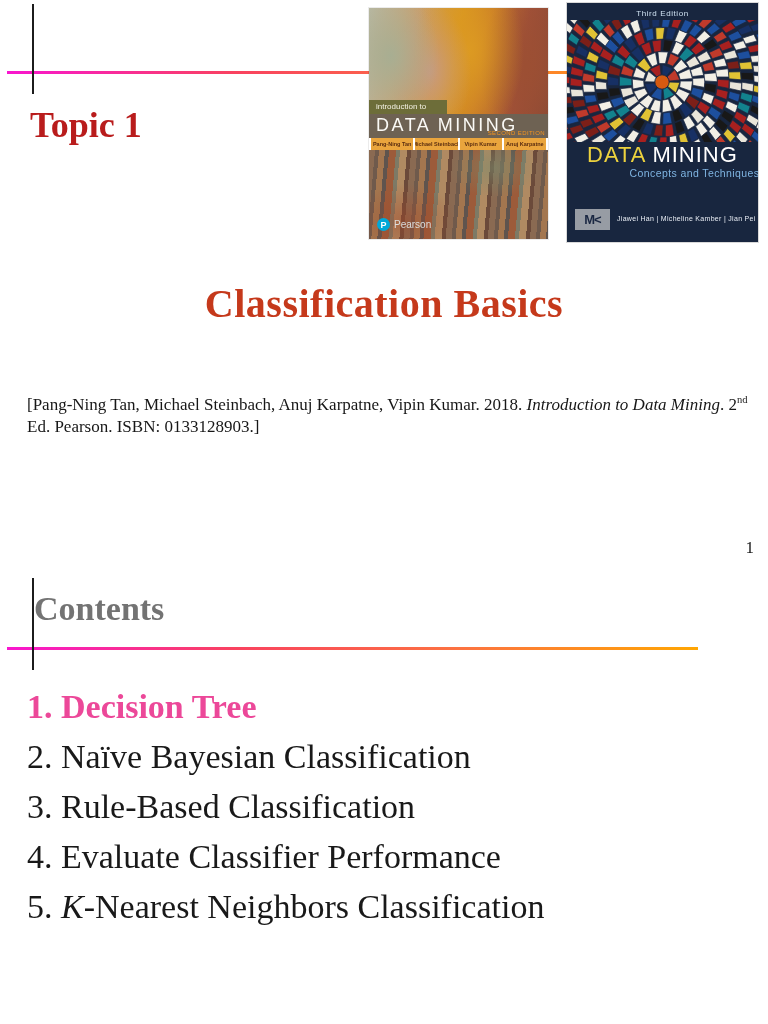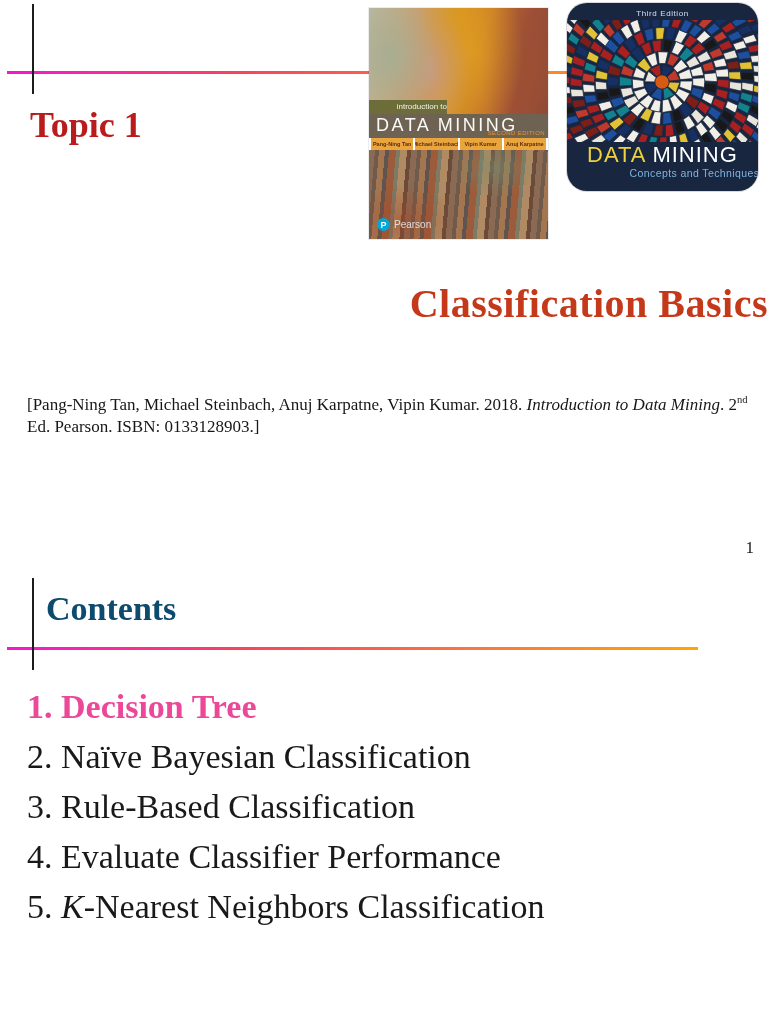--- a/index.html
+++ b/index.html
@@ -19,21 +19,21 @@
 
   .citations{position:absolute;left:27px;top:394px;width:722px;font-size:17px;line-height:1.32;color:#171717;}
   .citations p{margin:0 0 14px 0;}
   .citations .it{font-style:italic;}
   .citations sup{font-size:.62em;vertical-align:super;line-height:0;}
 
   .pagenum{position:absolute;right:14px;top:538px;font-size:17px;color:#171717;}
 
   
   .book1{position:absolute;left:369px;top:8px;width:179px;height:231px;z-index:1;overflow:hidden;
-         font-family:"Liberation Sans","DejaVu Sans",sans-serif;box-shadow:0 0 0 1px rgba(0,0,0,.08);text-align:right;}
+         font-family:"Liberation Sans","DejaVu Sans",sans-serif;box-shadow:0 0 0 1px rgba(0,0,0,.08);}
   .b1-top{position:absolute;left:0;top:0;width:179px;height:106px;
     background:
       radial-gradient(70px 95px at 12% 45%, #a8ae92 0%, rgba(168,174,146,0) 70%),
       radial-gradient(55px 90px at 34% 60%, #c89a7e 0%, rgba(200,154,126,0) 75%),
       radial-gradient(70px 115px at 56% 40%, #dc9a22 0%, rgba(220,154,34,0) 78%),
       radial-gradient(60px 100px at 88% 55%, #9c4f33 0%, rgba(156,79,51,0) 78%),
       linear-gradient(100deg,#b9b9a4 0%,#c9a06e 25%,#d8951f 48%,#c97a28 62%,#a05038 82%,#8a4a35 100%);}
   .b1-tab{position:absolute;left:0;top:92px;width:78px;height:14px;background:#6d6d39;
           color:#f4f2e4;font-size:8px;line-height:14px;padding-left:7px;box-sizing:border-box;}
   .b1-band{position:absolute;left:0;top:106px;width:179px;height:24px;background:#6e6253;}
@@ -46,34 +46,34 @@
     background:
       radial-gradient(60px 40px at 70% 20%, rgba(120,140,110,.55) 0%, rgba(120,140,110,0) 75%),
       radial-gradient(70px 50px at 20% 80%, rgba(160,70,40,.5) 0%, rgba(160,70,40,0) 75%),
       repeating-linear-gradient(95deg,#8a6a52 0 6px,#6f5a4c 6px 10px,#a3764f 10px 16px,#5f544e 16px 20px,#9c5b3a 20px 27px,#7d7a66 27px 31px,#b08a62 31px 38px,#6b4a3a 38px 42px);}
   .b1-pearson{position:absolute;left:8px;top:210px;display:flex;align-items:center;gap:4px;}
   .b1-pcircle{width:13px;height:13px;border-radius:50%;background:#00a8d8;color:#fff;
               font-size:9px;font-weight:bold;display:flex;align-items:center;justify-content:center;}
   .b1-pname{font-size:10px;color:#e6f2f6;opacity:.85;}
 
   
-  .book2{position:absolute;left:567px;top:3px;width:191px;height:188px;background:#18263f;z-index:1;overflow:hidden;
-         font-family:"Liberation Sans","DejaVu Sans",sans-serif;box-shadow:0 0 0 1px rgba(0,0,0,.15);border-radius:20px;}
+  .book2{position:absolute;left:567px;top:3px;width:191px;height:239px;background:#18263f;z-index:1;overflow:hidden;
+         font-family:"Liberation Sans","DejaVu Sans",sans-serif;box-shadow:0 0 0 1px rgba(0,0,0,.15);}
   .b2-edition{position:absolute;left:0;top:6px;width:191px;text-align:center;font-size:8px;color:#cfe2f2;letter-spacing:.6px;}
   .b2-mosaic{position:absolute;left:0;top:17px;width:191px;height:122px;display:block;}
   .b2-title{position:absolute;left:0;top:139px;width:191px;text-align:center;font-size:22px;font-weight:300;
             letter-spacing:1px;white-space:nowrap;color:#ffffff;}
   .b2-title .w1{color:#ecd23e;}
   .b2-sub{position:absolute;left:0;top:164px;width:191px;text-align:center;font-size:10.5px;color:#7fb4e2;letter-spacing:.4px;margin-left:32px;}
   .b2-mk{position:absolute;left:8px;top:206px;width:35px;height:21px;background:#979ca4;
          color:#1a2742;font-size:13px;font-weight:bold;display:flex;align-items:center;justify-content:center;letter-spacing:-1px;}
   .b2-authors{position:absolute;left:50px;top:212px;font-size:7px;color:#e8edf4;letter-spacing:.3px;white-space:nowrap;}
 
   
-  .contents-heading{position:absolute;left:46px;top:78px;font-size:34px;font-weight:bold;color:#0c4a6e;}
+  .contents-heading{position:absolute;left:34px;top:78px;font-size:34px;font-weight:bold;color:#737373;}
   .toc{position:absolute;left:27px;top:170px;list-style:none;margin:0;padding:0;
        font-size:34px;line-height:50px;color:#191919;}
   .toc .blue{color:#ec4899;font-weight:bold;}
   .toc .ital{font-style:italic;}
 </style>
 </head>
 <body>
 
 <div class="page">
 
@@ -440,21 +440,21 @@
           <circle cx="95" cy="62" r="7.2" fill="#d65a10" stroke="#1a2742" stroke-width="1"></circle>
         </svg>
       <div class="b2-title">
         <span class="w1">DATA</span><span class="w2"> MINING</span>
       </div>
       <div class="b2-sub">Concepts and Techniques</div>
       <div class="b2-mk">M&lt;</div>
       <div class="b2-authors">Jiawei Han | Micheline Kamber | Jian Pei</div>
     </div>
 
-    <h1 class="main-title" style="margin:0;text-align:right;">Classification Basics</h1>
+    <h1 class="main-title" style="margin:0;">Classification Basics</h1>
 
     <div class="citations">
       <p><span>[Pang-Ning Tan, Michael Steinbach, Anuj Karpatne, Vipin Kumar. 2018. </span><span class="it">Introduction to Data Mining</span><span>. 2</span><sup>nd</sup><span> Ed. Pearson. ISBN: 0133128903.]</span></p>
     </div>
 
     <div class="pagenum">1</div>
   </section>
 
   <section class="slide" id="slide2">
     <div class="vrule" style="left:32px;top:66px;height:92px;"></div>

